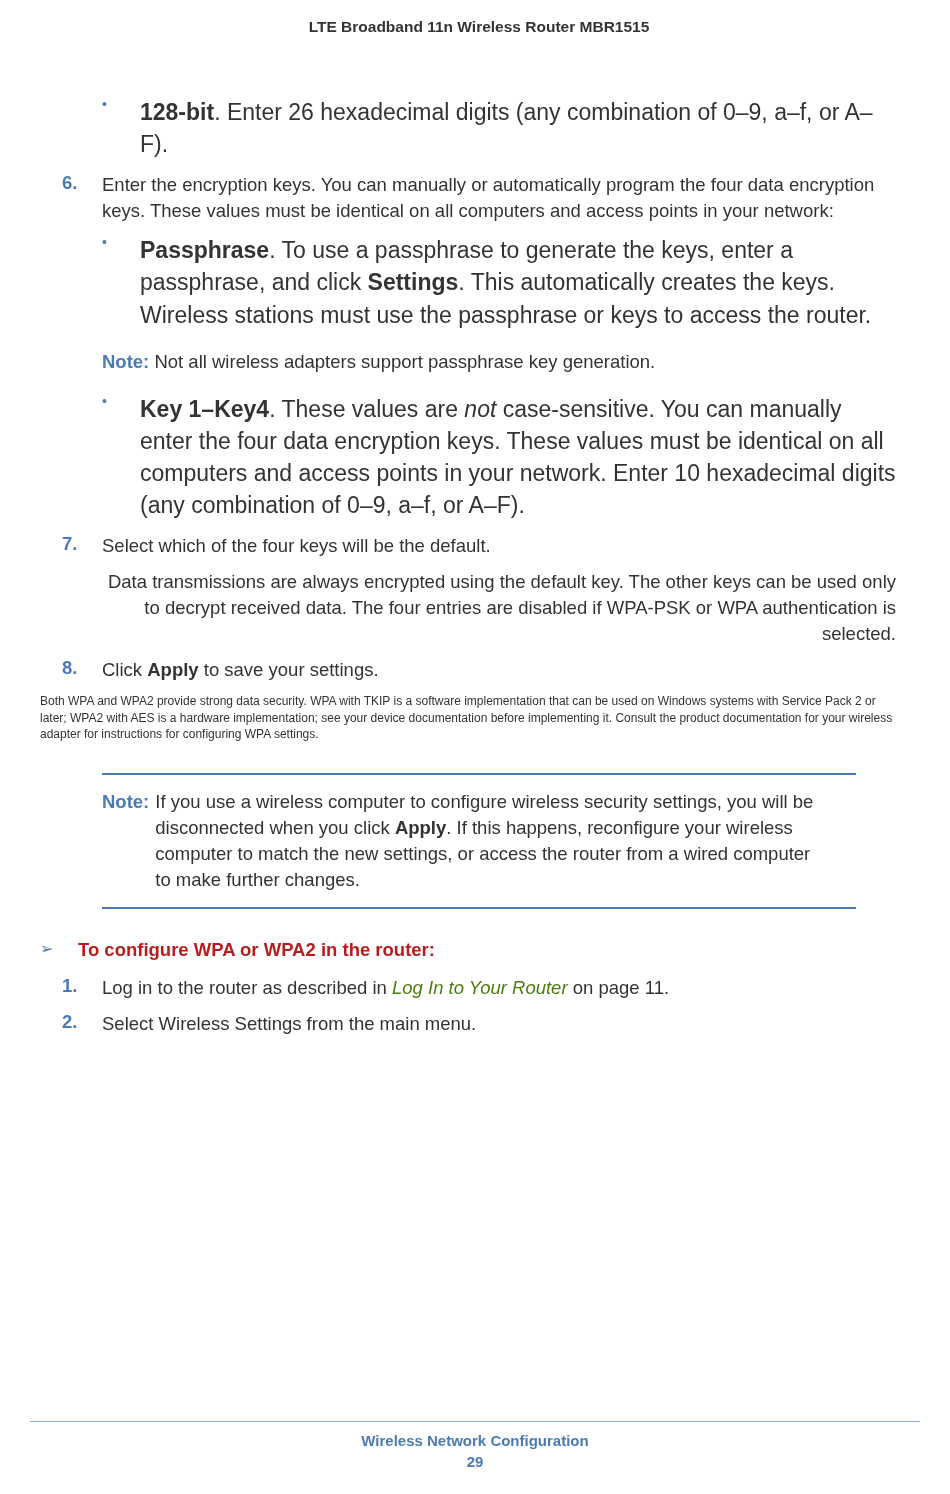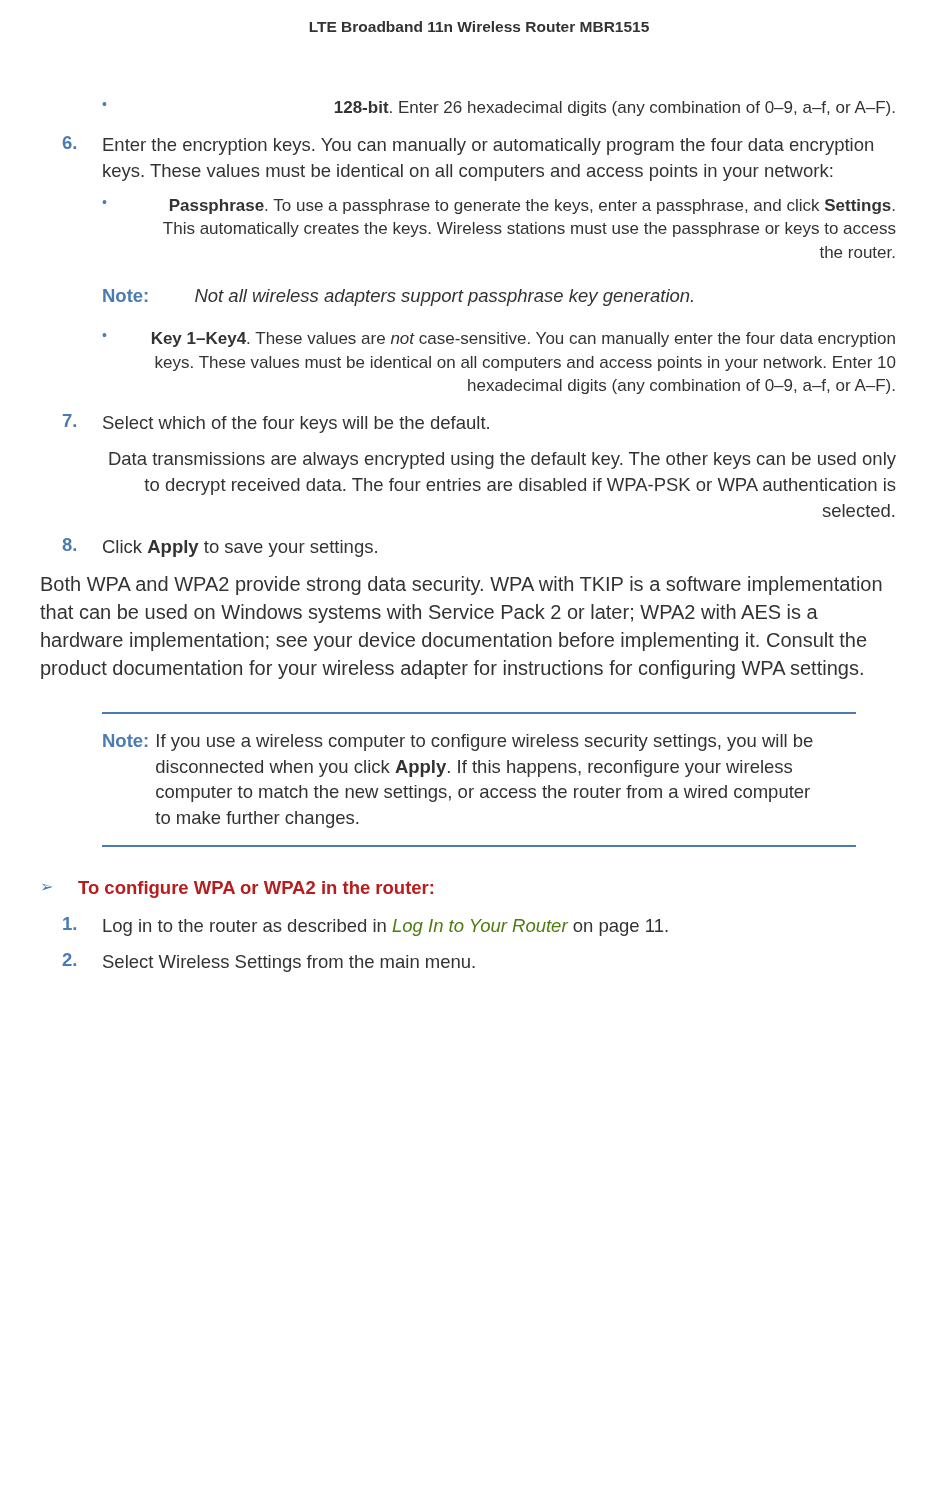--- a/index.html
+++ b/index.html
@@ -53,56 +53,53 @@
       padding-left: 40px;
     }
     .sub-bullet-marker {
       color: #4a7bb5;
       font-size: 14px;
       width: 38px;
       flex-shrink: 0;
     }
     .sub-bullet-text {
       flex: 1;
-      font-size: 17px;
-      line-height: 1.4;
-      color: #333;
-      text-align: right;
+      font-size: 23px;
+      line-height: 1.4;
+      color: #333;
     }
     .inline-note {
       margin: 18px 0 18px 40px;
       font-size: 18.5px;
       line-height: 1.4;
     }
     .inline-note .note-label {
       color: #4a7bb5;
       font-weight: bold;
     }
     .inline-note .note-body {
-      font-style: italic;
-      color: #333;
-      margin-left: 40px;
+      color: #333;
     }
     .indent-para {
       margin-left: 40px;
       font-size: 18.5px;
       line-height: 1.4;
       margin-bottom: 10px;
       color: #333;
       text-align: right;
     }
     .section-heading {
       font-family: "Trebuchet MS", "Segoe UI", sans-serif;
       font-size: 28px;
       color: #333;
       margin: 30px 0 18px -22px;
       font-weight: normal;
     }
     .body-para {
-      font-size: 20px;
+      font-size: 12px;
       line-height: 1.4;
       color: #333;
       margin-bottom: 14px;
       margin-left: -22px;
     }
     .note-box {
       margin: 30px 40px 30px 40px;
       border-top: 2px solid #4a7bb5;
       border-bottom: 2px solid #4a7bb5;
       padding: 14px 0;
@@ -244,13 +241,18 @@
       </span>
     </div>
 
     <div class="num-item">
       <span class="num-marker">2.</span>
       <span class="num-text">Select Wireless Settings from the main menu.</span>
     </div>
 
   </div>
 
+  <div class="footer">
+    <div class="footer-rule"></div>
+    <div class="footer-line1">Wireless Network Configuration</div>
+    <div class="footer-line2">29</div>
+  </div>
 </div>
 
 </body></html>

